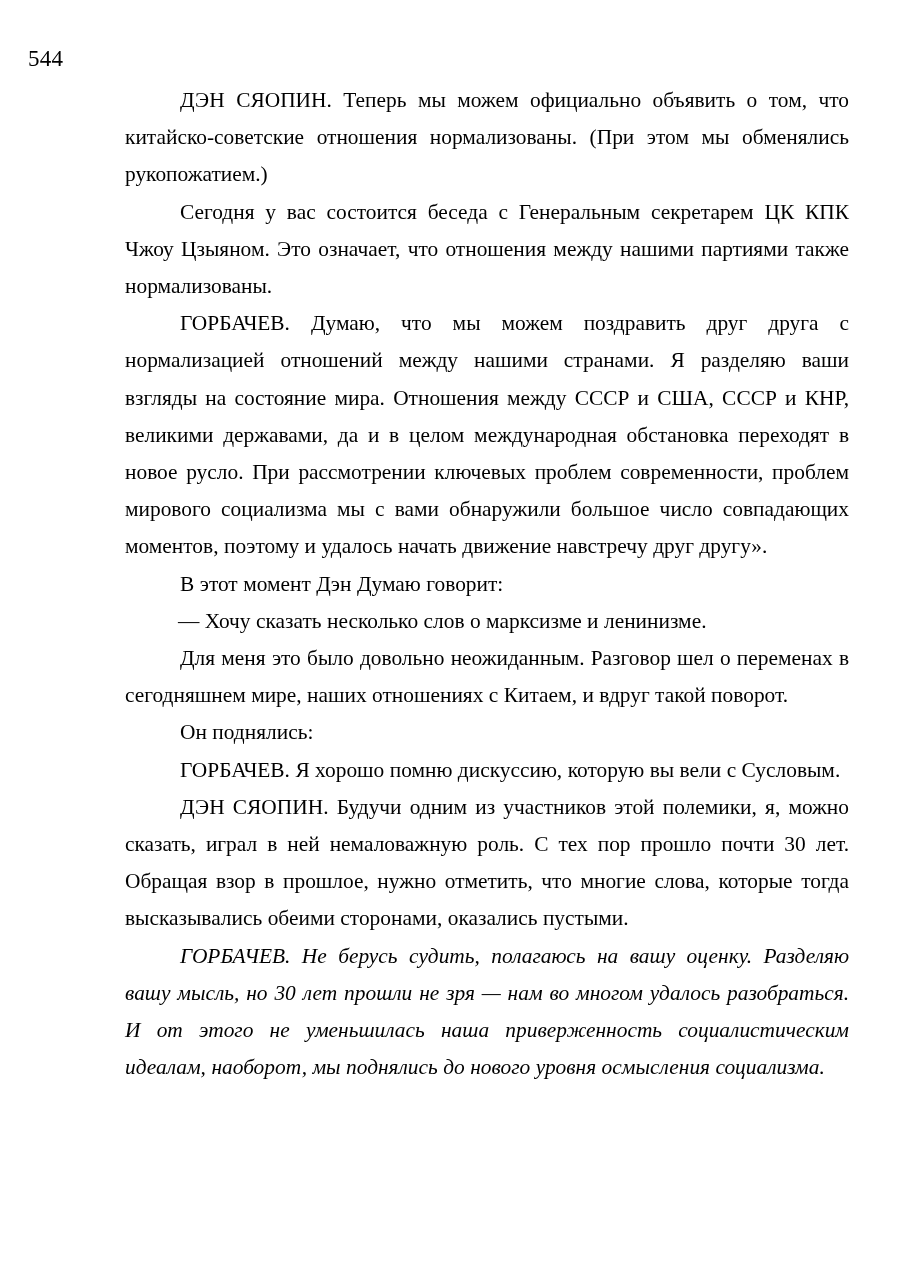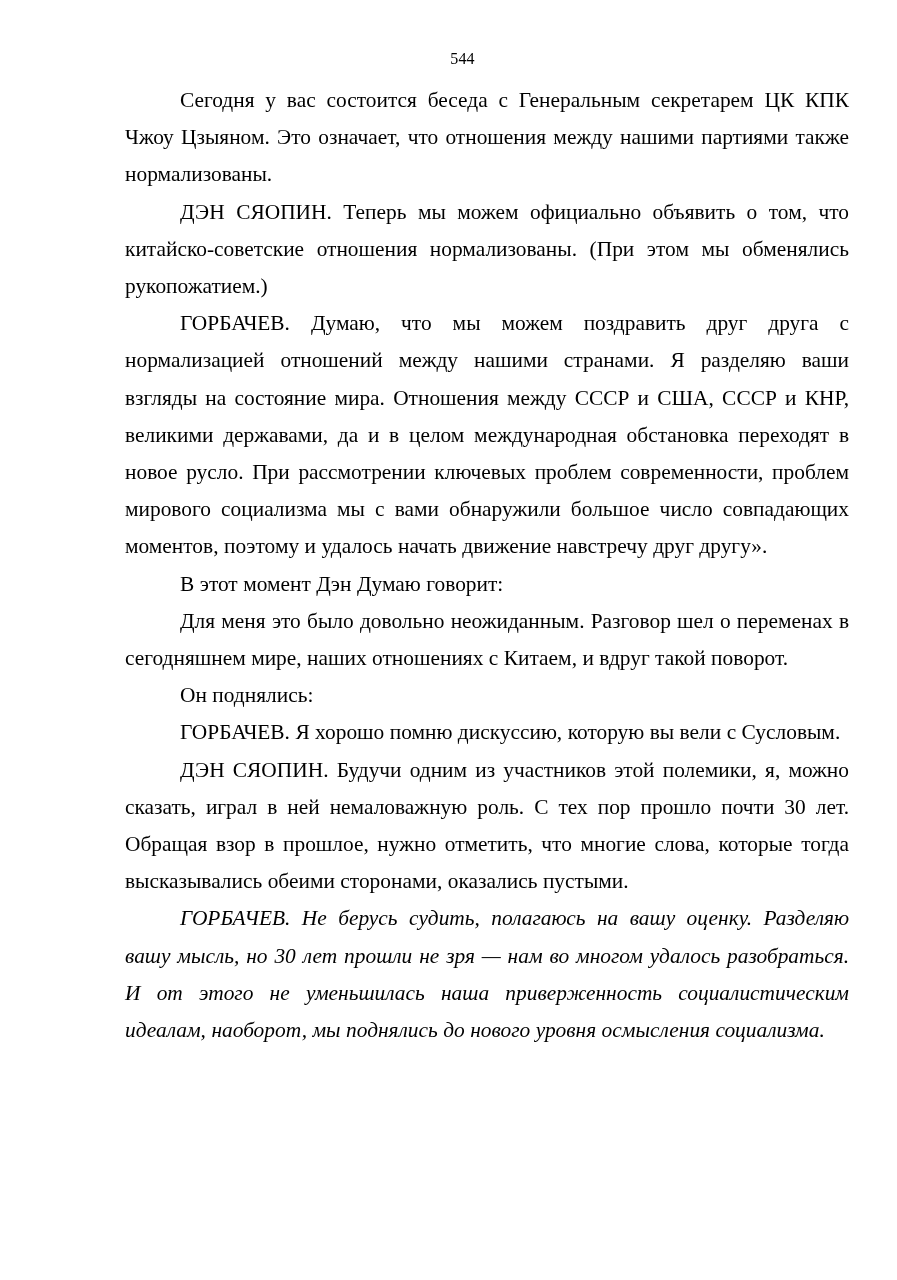--- a/index.html
+++ b/index.html
@@ -19,24 +19,23 @@
     width: 897px;
     height: 1280px;
     background: #ffffff;
     box-sizing: border-box;
   }
   .page-number {
     position: absolute;
     top: 46px;
     left: 0;
     width: 897px;
-    text-align: center;
     padding-left: 28px;
     box-sizing: border-box;
-    font-size: 16px;
+    font-size: 23px;
     line-height: 26px;
     letter-spacing: 0.2px;
   }
   .body-text {
     position: absolute;
     top: 82px;
     left: 125px;
     width: 724px;
   }
   p.para {
@@ -60,24 +59,25 @@
   }
 </style>
 </head>
 <body>
 
 <div class="page">
 
   <div class="page-number">544</div>
 
   <div class="body-text">
+    <p class="para">ДЭН СЯОПИН. Теперь мы можем официально объявить о том, что китайско-советские отношения нормализованы. (При этом мы обменялись рукопожатием.)</p>
     <p class="para">Сегодня у вас состоится беседа с Генеральным секретарем ЦК КПК Чжоу Цзыяном. Это означает, что отношения между нашими партиями также нормализованы.</p>
-    <p class="para">ДЭН СЯОПИН. Теперь мы можем официально объявить о том, что китайско-советские отношения нормализованы. (При этом мы обменялись рукопожатием.)</p>
     <p class="para">ГОРБАЧЕВ. Думаю, что мы можем поздравить друг друга с нормализацией отношений между нашими странами. Я разделяю ваши взгляды на состояние мира. Отношения между СССР и США, СССР и КНР, великими державами, да и в целом международная обстановка переходят в новое русло. При рассмотрении ключевых проблем современности, проблем мирового социализма мы с вами обнаружили большое число совпадающих моментов, поэтому и удалось начать движение навстречу друг другу».</p>
     <p class="para">В этот момент Дэн Думаю говорит:</p>
+    <p class="para dash">— Хочу сказать несколько слов о марксизме и ленинизме.</p>
     <p class="para">Для меня это было довольно неожиданным. Разговор шел о переменах в сегодняшнем мире, наших отношениях с Китаем, и вдруг такой поворот.</p>
     <p class="para">Он поднялись:</p>
     <p class="para">ГОРБАЧЕВ. Я хорошо помню дискуссию, которую вы вели с Сусловым.</p>
     <p class="para">ДЭН СЯОПИН. Будучи одним из участников этой полемики, я, можно сказать, играл в ней немаловажную роль. С тех пор прошло почти 30 лет. Обращая взор в прошлое, нужно отметить, что многие слова, которые тогда высказывались обеими сторонами, оказались пустыми.</p>
     <p class="para">ГОРБАЧЕВ. Не берусь судить, полагаюсь на вашу оценку. Разделяю вашу мысль, но 30 лет прошли не зря — нам во многом удалось разобраться. И от этого не уменьшилась наша приверженность социалистическим идеалам, наоборот, мы поднялись до нового уровня осмысления социализма.</p>
   </div>
 
 </div>
 
 </body></html>

